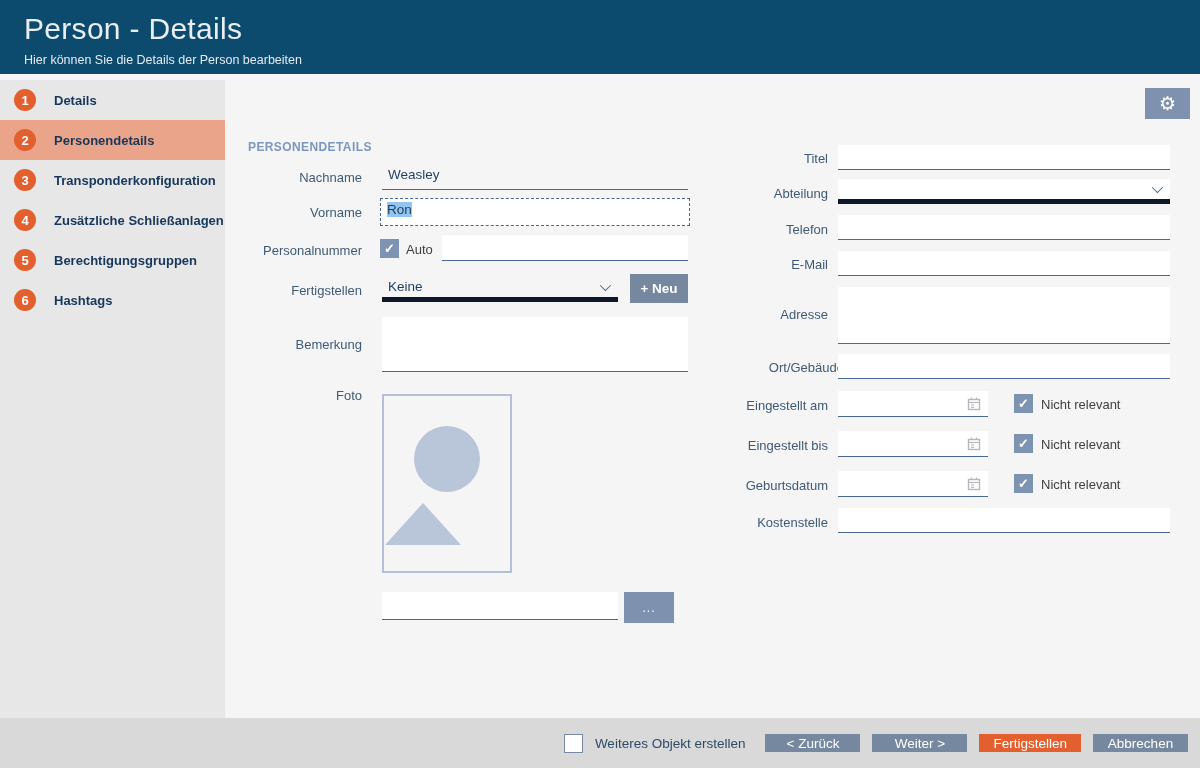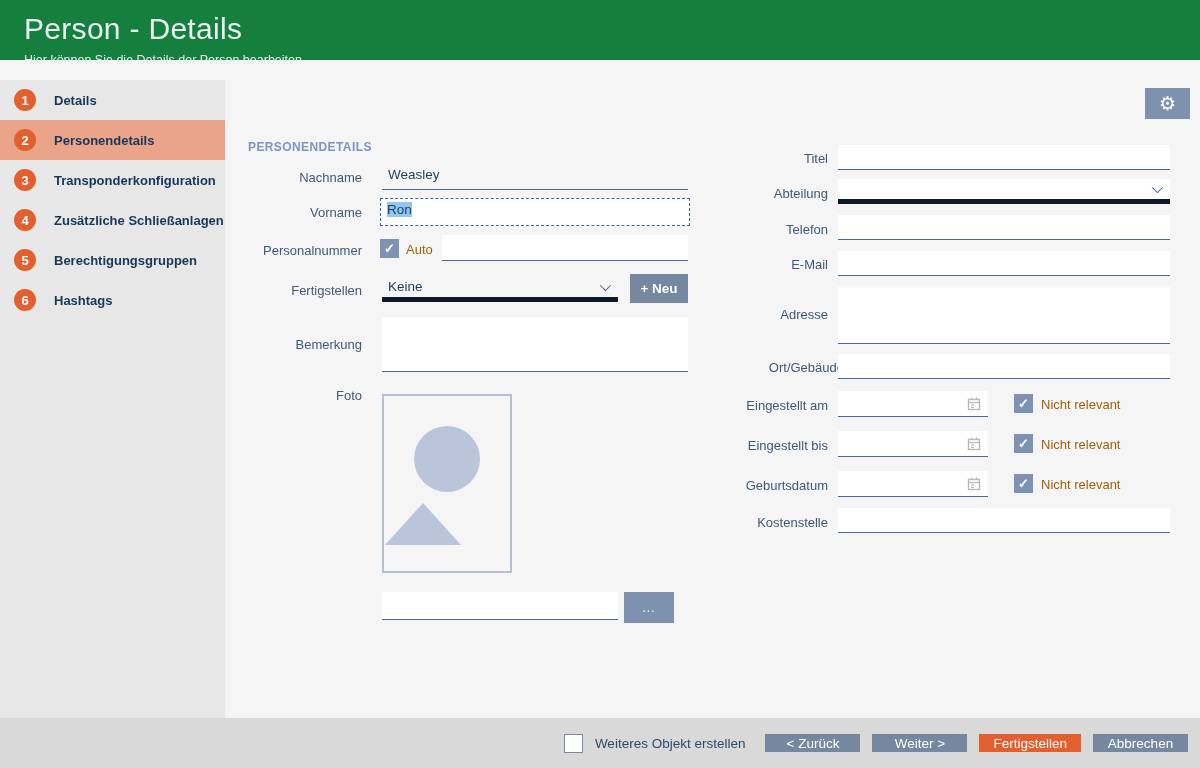--- a/index.html
+++ b/index.html
@@ -1,20 +1,20 @@
 <!DOCTYPE html>
 <html><head>
 <meta charset="utf-8">
 <style>
   * { margin:0; padding:0; box-sizing:border-box; }
   html,body { width:1200px; height:768px; overflow:hidden; }
   body { font-family:"Liberation Sans", sans-serif; position:relative; background:#f5f5f5; }
 
   
-  .header { position:absolute; left:0; top:0; width:1200px; height:60px; background:#15803d; }
+  .header { position:absolute; left:0; top:0; width:1200px; height:74px; background:#0c4a6e; }
   .header h1 { position:absolute; left:24px; top:12px; font-size:30px; font-weight:300; color:#e9eef3; letter-spacing:0.3px; }
   .header p { position:absolute; left:24px; top:53px; font-size:12.5px; font-weight:400; color:#e4ebf2; }
 
   
   .sidebar { position:absolute; left:0; top:80px; width:225px; height:638px; background:#e7e7e7; }
   .side-item { position:relative; height:40px; display:flex; align-items:center; padding-left:14px; gap:18px; cursor:pointer; }
   .side-item .num { width:22px; height:22px; border-radius:50%; background:#e45f2e; color:#fff; font-size:13px; font-weight:bold; display:flex; align-items:center; justify-content:center; flex:0 0 22px; }
   .side-item .side-label { font-size:13px; font-weight:600; color:#16365a; }
   .side-item.active { background:#e9a48a; }
   .side-item.active .arrow { position:absolute; right:-13px; top:50%; transform:translateY(-50%); width:0; height:0; border-left:13px solid #e9a48a; border-top:14px solid transparent; border-bottom:14px solid transparent; }
@@ -31,21 +31,21 @@
   .tinput { position:absolute; background:#fff; border:none; border-bottom:1px solid #48688f; font-size:13.5px; color:#1e3d5e; padding:3px 6px; }
   .tinput.flat { background:transparent; }
   .tinput.focused { border:1px dashed #46688c; background:#fff; }
   .sel-text { background:#92c6f0; }
 
   .selectbox { position:absolute; border:none; border-bottom:5px solid #0f172a; display:flex; align-items:center; justify-content:space-between; padding:3px 10px 3px 6px; font-size:13.5px; color:#1e3d5e; cursor:pointer; }
   .selectbox.white { background:#fff; }
   .chev { width:8px; height:8px; border-right:1.6px solid #4a6a94; border-bottom:1.6px solid #4a6a94; transform:rotate(45deg) translateY(-2px); flex:0 0 8px; }
 
   .cbx { position:absolute; width:19px; height:19px; background:#7e93b2; color:#fff; font-size:13px; font-weight:bold; display:flex; align-items:center; justify-content:center; cursor:pointer; }
-  .cbx-lbl { position:absolute; font-size:13px; color:#a16207; white-space:nowrap; }
+  .cbx-lbl { position:absolute; font-size:13px; color:#404040; white-space:nowrap; }
 
   .btn { background:#76889f; color:#fff; border:none; font-size:13.5px; height:18px; min-width:95px; padding:0 14px; cursor:pointer; font-family:"Liberation Sans", sans-serif; }
   .btn.orange { background:#e2602f; }
   .btn-neu { position:absolute; left:630px; top:274px; width:58px; height:29px; background:#76889f; color:#fff; border:none; font-size:13.5px; font-weight:600; cursor:pointer; font-family:"Liberation Sans", sans-serif; }
   .btn-browse { position:absolute; left:624px; top:592px; width:50px; height:31px; background:#7e92af; color:#fff; border:none; font-size:12px; letter-spacing:1px; cursor:pointer; }
 
   .datebox { position:absolute; width:150px; height:26px; background:#fff; border-bottom:1px solid #48688f; display:flex; align-items:center; justify-content:flex-end; padding-right:6px; cursor:text; }
 
   
   .photo-box { position:absolute; left:382px; top:394px; width:130px; height:179px; border:2px solid #b3c0d8; }

